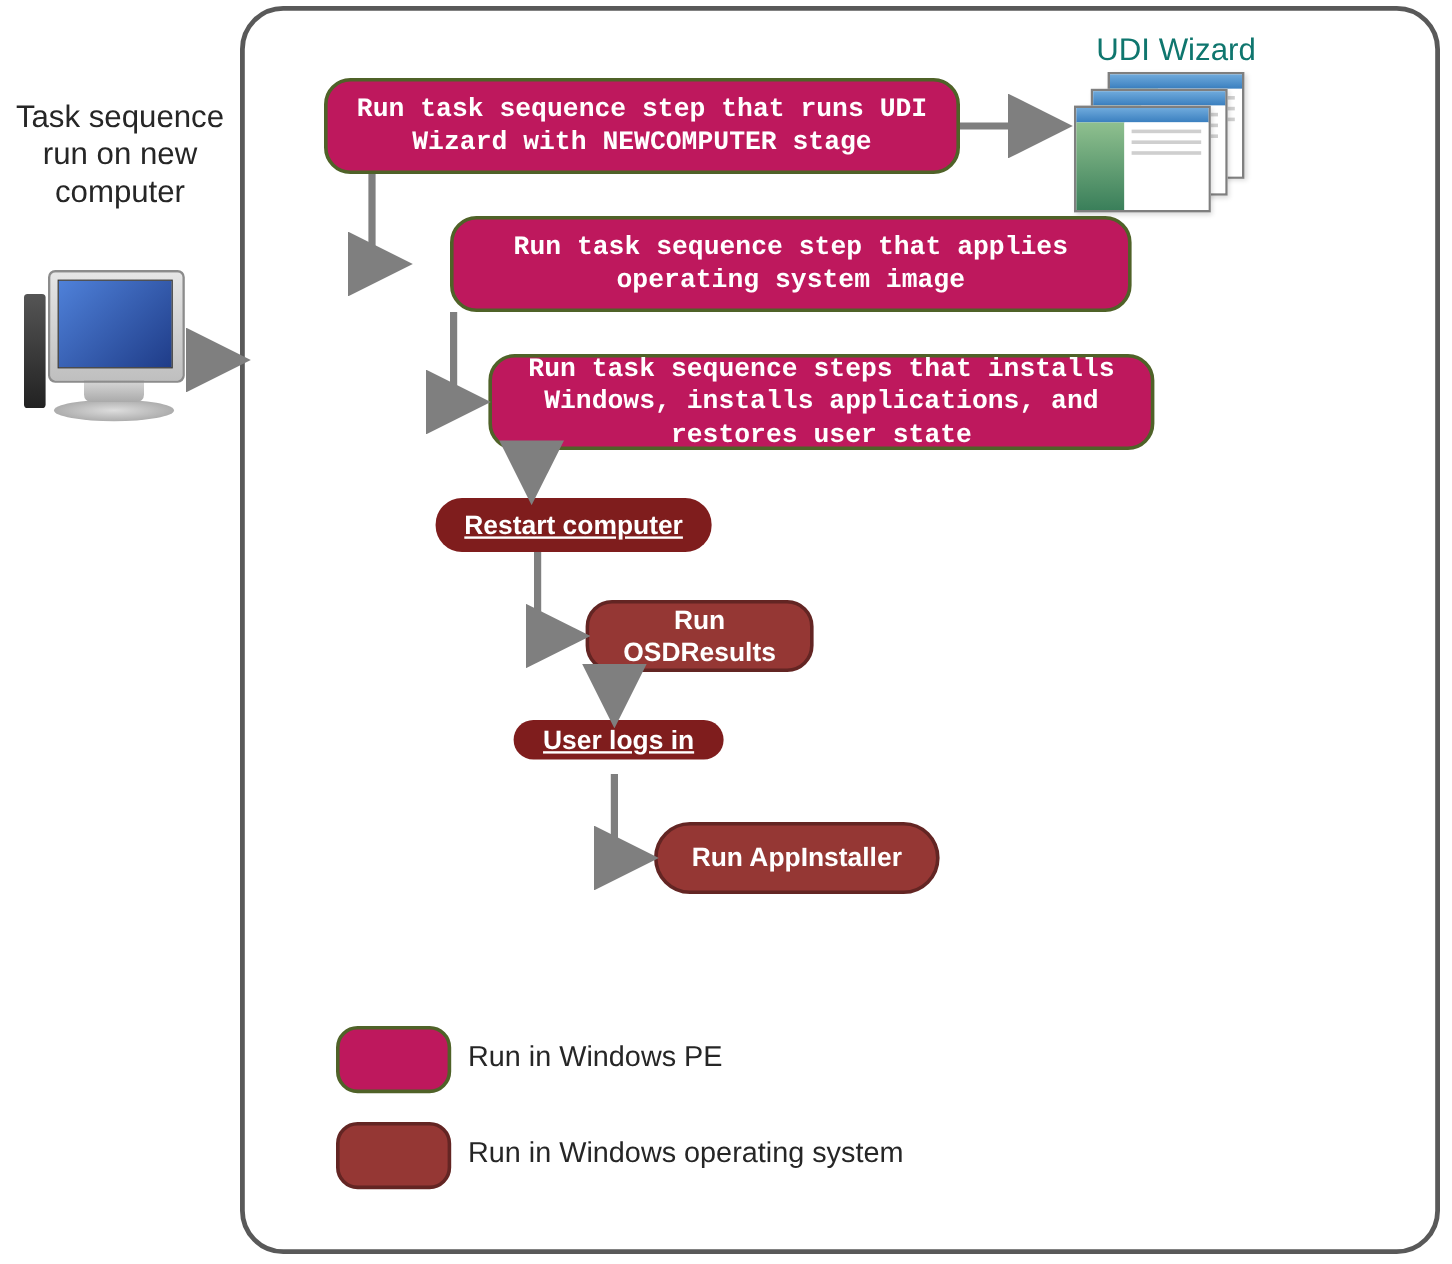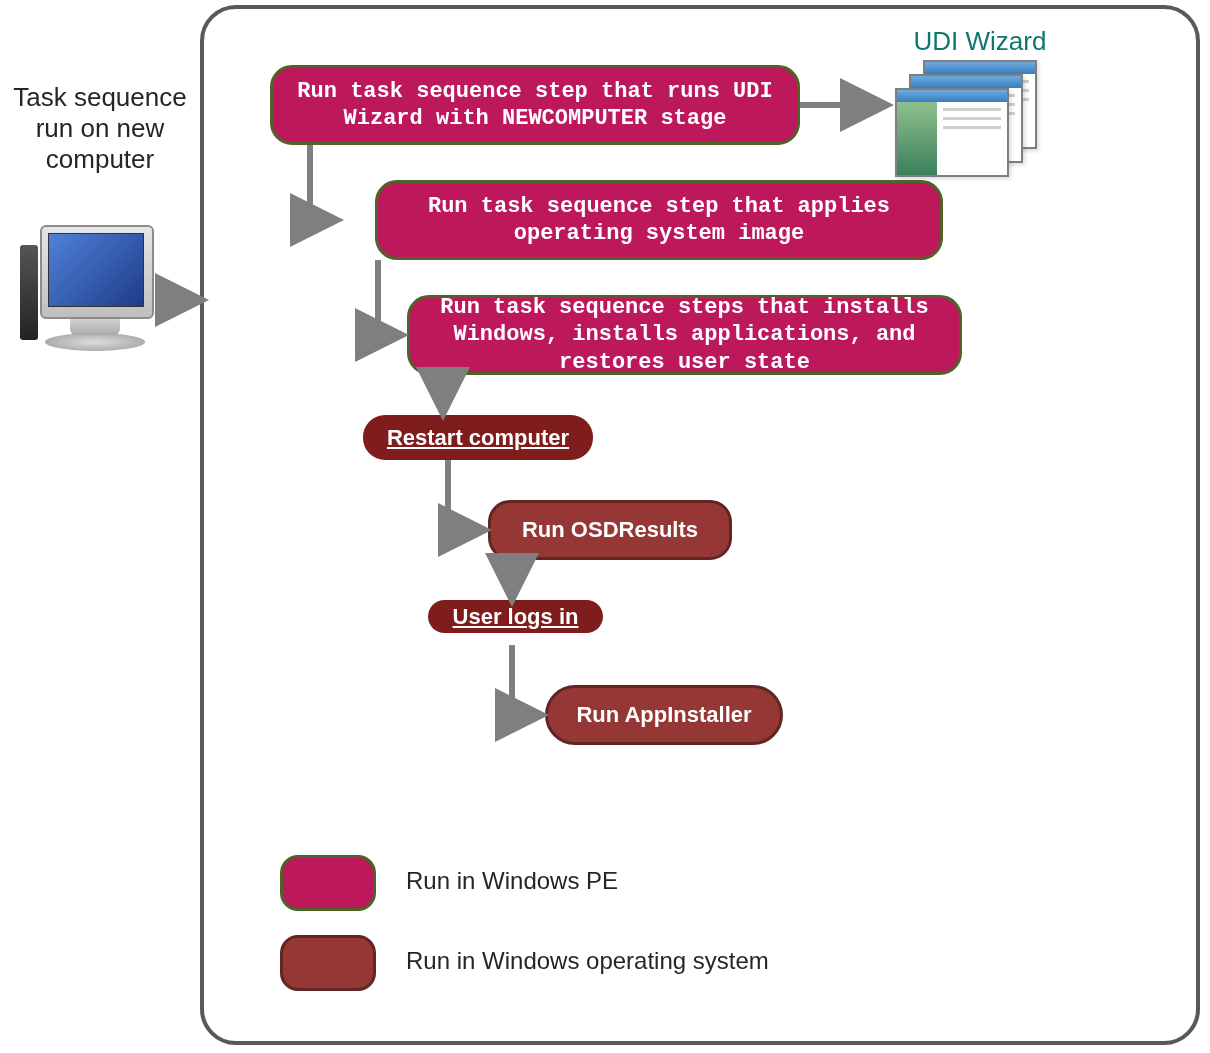--- a/index.html
+++ b/index.html
@@ -72,21 +72,20 @@
   .legend-swatch {
     position: absolute;
     width: 90px;
     height: 50px;
     border-radius: 18px;
   }
   .legend-text {
     position: absolute;
     font-size: 24px;
     color: #262626;
-    margin-left: 16px;
   }
   svg.overlay {
     position: absolute;
     left: 0;
     top: 0;
     width: 1210px;
     height: 1053px;
     pointer-events: none;
   }
   
@@ -223,21 +222,21 @@
         <div class="line"></div>
         <div class="line"></div>
       </div>
   </div>
 </div>
 
 <div class="node green" style="left:270px; top:65px; width:530px; height:80px;">Run task sequence step  that runs UDI Wizard with NEWCOMPUTER  stage</div>
 <div class="node green" style="left:340px; top:180px; width:568px; height:80px;margin-left:35px;">Run  task sequence step that applies operating system image</div>
 <div class="node green" style="left:407px; top:295px; width:555px; height:80px;">Run task sequence steps that installs Windows, installs applications, and restores user state</div>
 <div class="node gray" style="left:363px; top:415px; width:230px; height:45px; font-size:22px;">Restart computer</div>
-<div class="node red" style="left:488px; top:500px; width:244px; height:60px;">Run OSDResults</div>
+<div class="node red" style="left:488px; top:500px; width:190px; height:60px;">Run OSDResults</div>
 <div class="node gray" style="left:428px; top:600px; width:175px; height:33px; font-size:22px;">User logs in</div>
 <div class="node red" style="left:545px; top:685px; width:238px; height:60px;border-radius:30px;">Run AppInstaller</div>
 
 <div class="legend-swatch green" style="left:280px; top:855px;"></div>
 <div class="legend-text" style="left:390px; top:867px;">Run in Windows  PE</div>
 <div class="legend-swatch red" style="left:280px; top:935px;"></div>
 <div class="legend-text" style="left:390px; top:947px;">Run in Windows operating system</div>
 
 <svg class="overlay">
   <defs>

